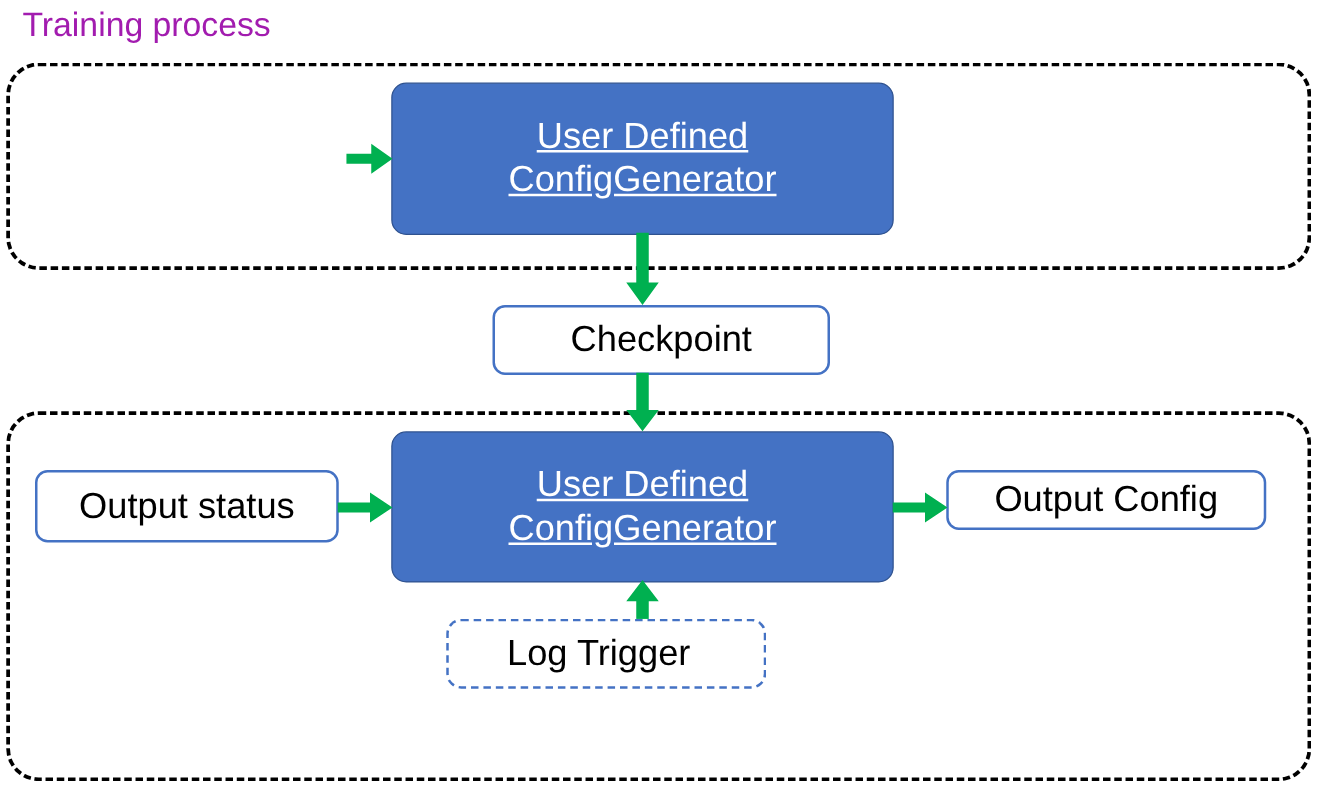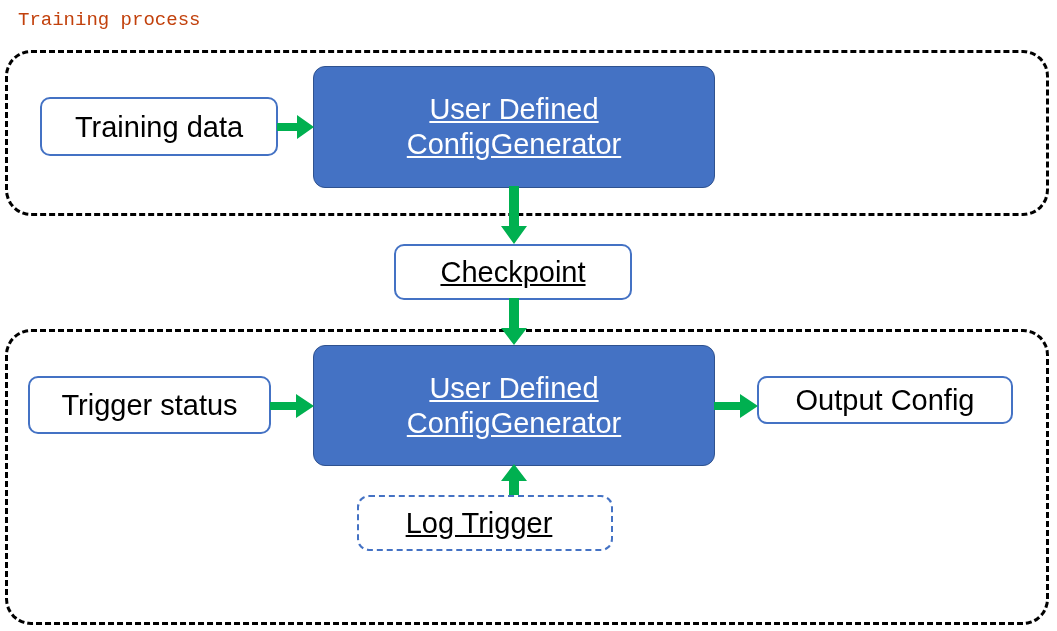--- a/index.html
+++ b/index.html
@@ -16,25 +16,24 @@
     position: relative;
     width: 1057px;
     height: 631px;
     background: #ffffff;
     overflow: hidden;
   }
 
   
   .section-caption {
     position: absolute;
-    font-size: 19px;
+    font-size: 27px;
     line-height: 32px;
-    color: #c2410c;
+    color: #a21caf;
     white-space: nowrap;
-    font-family: Liberation Mono, monospace;
   }
   #caption-training { left: 18px; top: 4px; }
   #caption-inference { left: 18px; top: 281px; }
 
   
   .process-container {
     position: absolute;
     border: 3px dashed #000000;
     border-radius: 26px;
     background: transparent;
@@ -64,39 +63,38 @@
   }
 
   
   .node-dashed {
     background: #ffffff;
     border: 2px dashed #4472C4;
     border-radius: 12px;
     color: #000000;
     font-size: 29px;
     line-height: 34px;
-    text-decoration: underline;
   }
 
   
   .node-filled {
     background: #4472C4;
     border: 1px solid #2F528F;
     border-radius: 12px;
     color: #ffffff;
     font-size: 29px;
     line-height: 35px;
     flex-direction: column;
     text-decoration: underline;
   }
 
   
   #node-training-data   { left: 40px;  top: 97px;  width: 238px; height: 59px; }
   #node-udcg-training   { left: 313px; top: 66px;  width: 402px; height: 122px; }
-  #node-checkpoint      { left: 394px; top: 244px; width: 238px; height: 56px; text-decoration: underline; }
+  #node-checkpoint      { left: 394px; top: 244px; width: 270px; height: 56px; }
   #node-current-status  { left: 28px;  top: 376px; width: 243px; height: 58px; }
   #node-udcg-inference  { left: 313px; top: 345px; width: 402px; height: 121px; }
   #node-output-config   { left: 757px; top: 376px; width: 256px; height: 48px; }
   #node-log-trigger     { left: 357px; top: 495px; width: 256px; height: 56px; z-index: 3; }
   #node-clock-trigger   { left: 428px; top: 548px; width: 265px; height: 56px; z-index: 4; }
 
   
   #node-log-trigger   .node-label { transform: translateX(-6px); }
   #node-clock-trigger .node-label { transform: translateX(14px); }
 
@@ -119,35 +117,32 @@
 
 <div id="canvas">
 
   <div id="caption-training" class="section-caption">Training process</div>
 
 
   <div id="container-training" class="process-container"></div>
 
   <div id="container-inference" class="process-container"></div>
 
-  <div id="node-training-data" class="node node-outline">
-    <span class="node-label">Training data</span>
-  </div>
 
   <div id="node-udcg-training" class="node node-filled">
     <span class="node-label">User Defined</span>
     <span class="node-label">ConfigGenerator</span>
   </div>
 
   <div id="node-checkpoint" class="node node-outline">
     <span class="node-label">Checkpoint</span>
   </div>
 
   <div id="node-current-status" class="node node-outline">
-    <span class="node-label">Trigger status</span>
+    <span class="node-label">Output status</span>
   </div>
 
   <div id="node-udcg-inference" class="node node-filled">
     <span class="node-label">User Defined</span>
     <span class="node-label">ConfigGenerator</span>
   </div>
 
   <div id="node-output-config" class="node node-outline">
     <span class="node-label">Output Config</span>
   </div>

